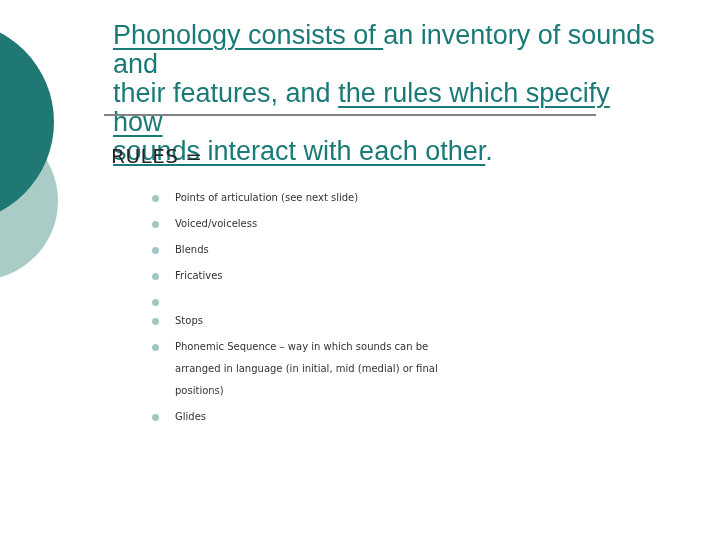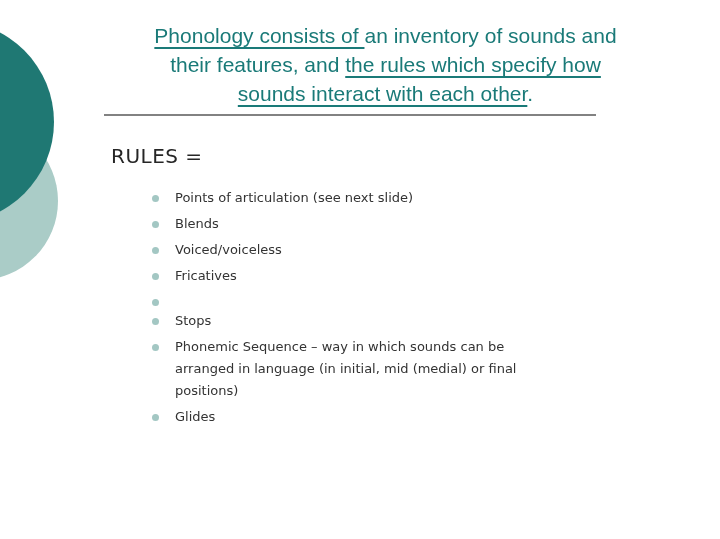--- a/index.html
+++ b/index.html
@@ -23,24 +23,23 @@
   .circle.dark {
     width: 202px; height: 202px;
     left: -148px; top: 21px;
     background: var(--dark-circle, #1f7873);
   }
   .title {
     position: absolute;
     left: 113px; top: 21px;
     width: 545px;
     font-family: "Liberation Sans", sans-serif;
-    font-size: 21px;
+    font-size: 27px;
     line-height: 29px;
     color: var(--title-teal, #1a7a78);
-    text-align: center;
   }
   .title span { white-space: pre-line; }
   .title span.u {
     text-decoration: underline;
     text-decoration-thickness: 1.5px;
     text-underline-offset: 4px;
   }
   .divider {
     position: absolute;
     left: 104px; top: 114px;
@@ -59,21 +58,21 @@
     position: absolute;
     left: 151px; top: 187px;
     width: 500px;
     margin: 0; padding: 0;
     list-style: none;
   }
   .bullets li {
     display: flex;
     align-items: flex-start;
     margin: 0 0 4px 0;
-    font-size: 13px;
+    font-size: 10px;
     line-height: 22px;
     color: var(--body-text, #333333);
   }
   .bullets .dot {
     flex: 0 0 auto;
     width: 7px; height: 7px;
     border-radius: 50%;
     background: var(--bullet-dot, #a3c7c3);
     margin: 8px 16px 0 1px;
   }
@@ -94,25 +93,25 @@
 
   <div class="heading">RULES =</div>
 
   <ul class="bullets" id="bullets">
       <li>
         <span class="dot"></span>
         <span class="txt">Points of articulation (see next slide)</span>
       </li>
       <li>
         <span class="dot"></span>
-        <span class="txt">Blends</span>
+        <span class="txt">Voiced/voiceless</span>
       </li>
       <li>
         <span class="dot"></span>
-        <span class="txt">Voiced/voiceless</span>
+        <span class="txt">Blends</span>
       </li>
       <li>
         <span class="dot"></span>
         <span class="txt">Fricatives</span>
       </li>
       <li>
         <span class="dot"></span>
       </li>
       <li>
         <span class="dot"></span>

